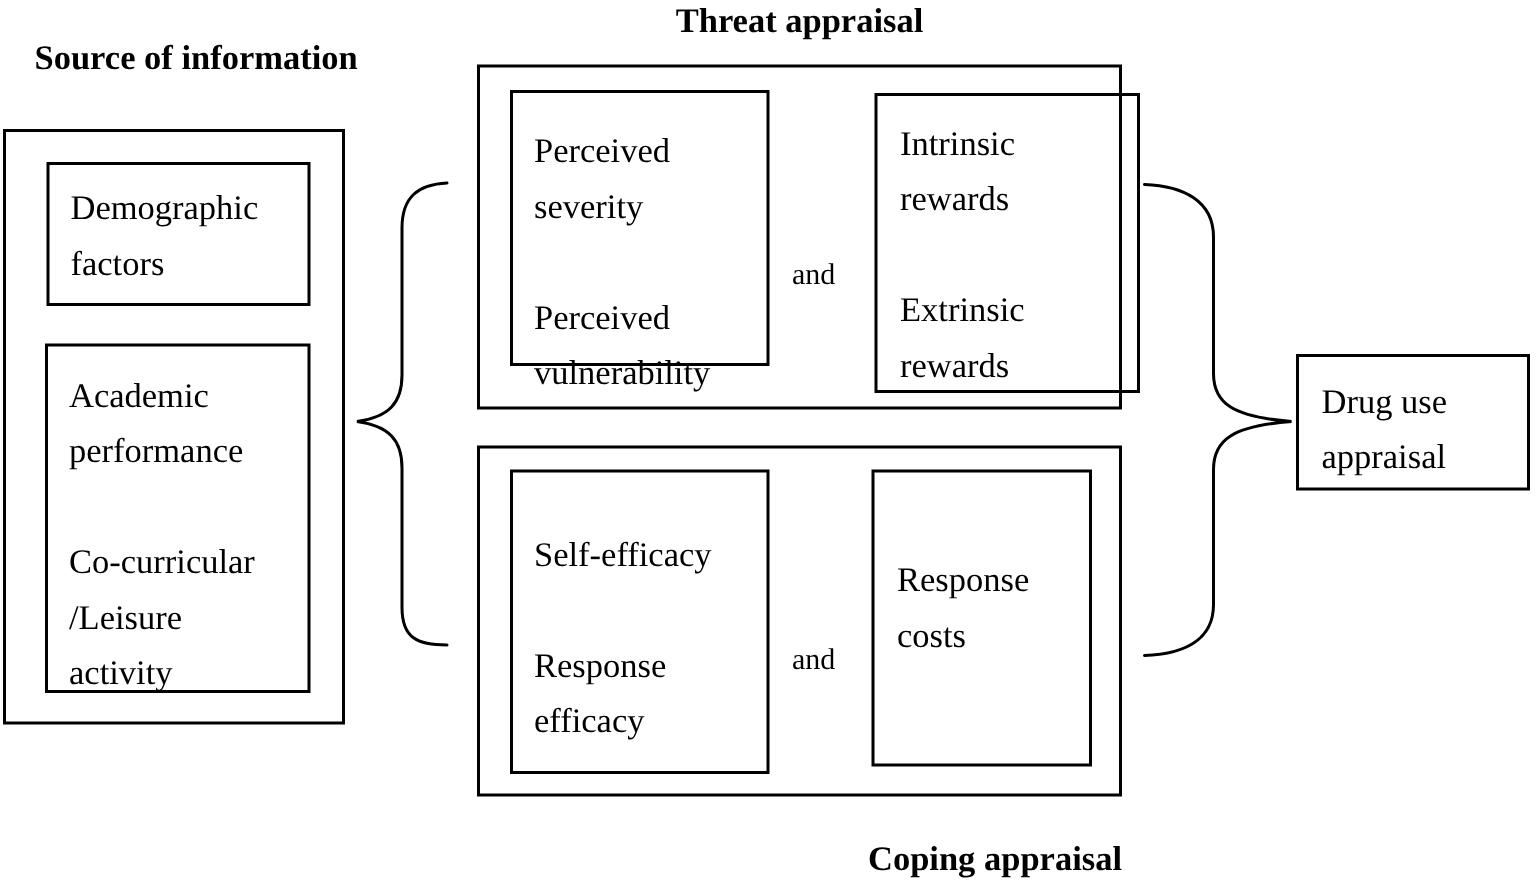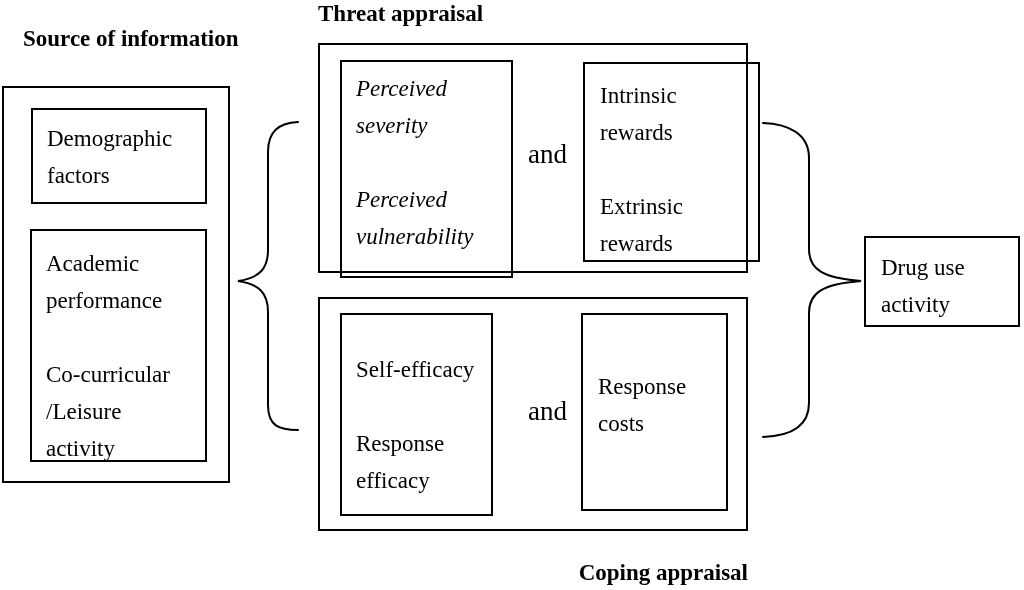--- a/index.html
+++ b/index.html
@@ -43,43 +43,44 @@
   }
   .heading {
     position: absolute;
     font-size: 23px;
     font-weight: bold;
     line-height: 26px;
     white-space: nowrap;
   }
   .and-label {
     position: absolute;
-    font-size: 27px;
+    font-size: 20px;
     line-height: 37px;
+    margin-top: 29px;
   }
 
   
   #source-heading { left: 23px;   top: 26px; }
-  #threat-heading { left: 318px; top: 1px;   width: 430px; text-align: left; }
+  #threat-heading { left: 318px; top: 1px;   width: 430px; text-align: center; }
   #coping-heading { left: 318px; top: 560px; width: 430px; text-align: right; }
 
   
   #source-outer   { left: 2px;  top: 86px;  width: 228px; height: 397px; }
   #demographic-box{ left: 31px; top: 108px; width: 176px; height: 96px;  padding: 10px 6px 0 14px; }
   #academic-box   { left: 30px; top: 229px; width: 177px; height: 233px; padding: 14px 6px 0 14px; }
 
   
   #threat-outer   { left: 318px; top: 43px; width: 430px; height: 230px; }
-  #threat-left    { left: 340px; top: 60px; width: 173px; height: 218px; padding: 8px 6px 0 14px; font-style: italic; }
+  #threat-left    { left: 340px; top: 60px; width: 173px; height: 184px; padding: 20px 6px 0 14px; }
   #threat-right   { left: 583px; top: 62px; width: 177px; height: 200px; padding: 13px 6px 0 15px; }
   #threat-and     { left: 528px; top: 136px; }
 
   
   #coping-outer   { left: 318px; top: 297px; width: 430px; height: 234px; }
-  #coping-left    { left: 340px; top: 313px; width: 153px; height: 203px; padding: 36px 6px 0 14px; }
+  #coping-left    { left: 340px; top: 313px; width: 173px; height: 203px; padding: 36px 6px 0 14px; }
   #coping-right   { left: 581px; top: 313px; width: 147px; height: 198px; padding: 53px 6px 0 15px; }
   #coping-and     { left: 528px; top: 393px; }
 
   
   #outcome-box    { left: 864px; top: 236px; width: 156px; height: 91px; padding: 11px 6px 0 15px; }
 </style>
 </head>
 <body>
 
 <div class="canvas">
@@ -132,16 +133,16 @@
 efficacy</span>
   </div>
   <div class="and-label" id="coping-and">and</div>
   <div class="box" id="coping-right">
     <span class="box-text">Response
 costs</span>
   </div>
 
   <div class="box" id="outcome-box">
     <span class="box-text">Drug use
-activity</span>
+appraisal</span>
   </div>
 
 </div>
 
 </body></html>

